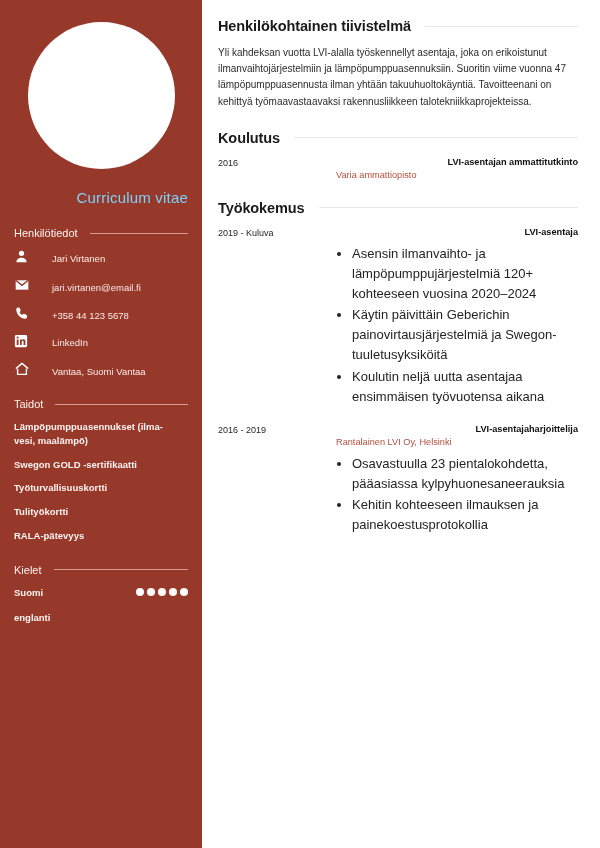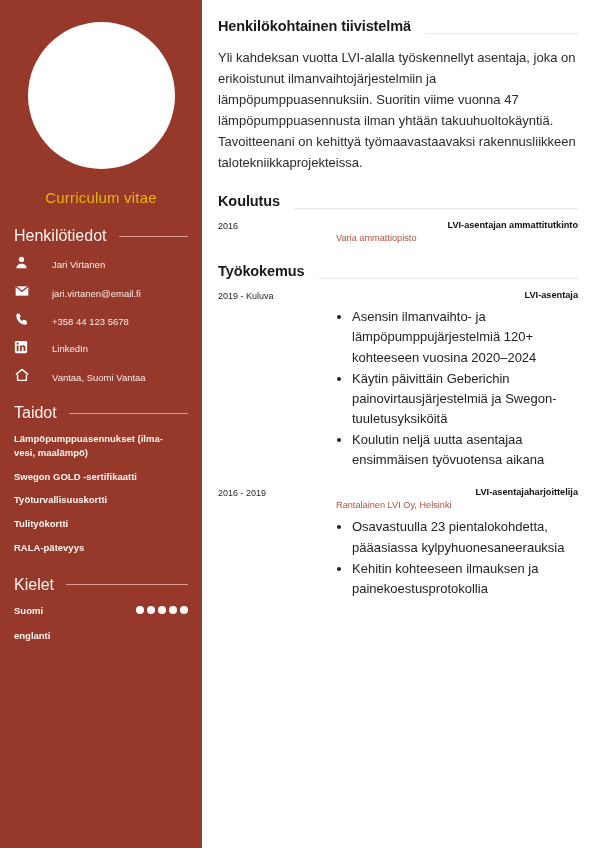--- a/index.html
+++ b/index.html
@@ -36,36 +36,36 @@
     display: flex;
     justify-content: center;
   }
   .photo {
     width: 147px;
     height: 147px;
     border-radius: 50%;
     background: #ffffff;
   }
   .cv-title {
-    text-align: center;
+    text-align: right;
     font-size: 15px;
     font-weight: 400;
-    color: #eab308;
+    color: #7dd3fc;
     margin-top: 20px;
     letter-spacing: 0.2px;
   }
 
   .side-head {
     display: flex;
     align-items: center;
     margin-top: 21px;
     margin-bottom: 10px;
   }
   .side-head .sh-text {
-    font-size: 16px;
+    font-size: 11px;
     font-weight: 400;
     color: #fdf2ef;
     white-space: nowrap;
   }
   .side-head .sh-rule {
     flex: 1;
     height: 1px;
     background: #d89b8d;
     margin-left: 12px;
   }
@@ -123,39 +123,39 @@
   }
 
   
   .main {
     flex: 1;
     box-sizing: border-box;
     padding: 18px 22px 0 16px;
   }
   .main-head {
     display: flex;
-    align-items: flex-end;
+    align-items: center;
     margin-bottom: 11px;
   }
   .main-head .mh-text {
     font-size: 14.5px;
     font-weight: bold;
     color: #1a1a1a;
     white-space: nowrap;
     letter-spacing: -0.1px;
   }
   .main-head .mh-rule {
     flex: 1;
     height: 1px;
     background: #e9e9e9;
     margin-left: 14px;
   }
 
   .summary {
-    font-size: 13px;
+    font-size: 10px;
     line-height: 1.62;
     color: #2b2b2b;
     margin-bottom: 20px;
     max-width: 360px;
   }
 
   .entry {
     display: flex;
     margin-bottom: 4px;
   }

